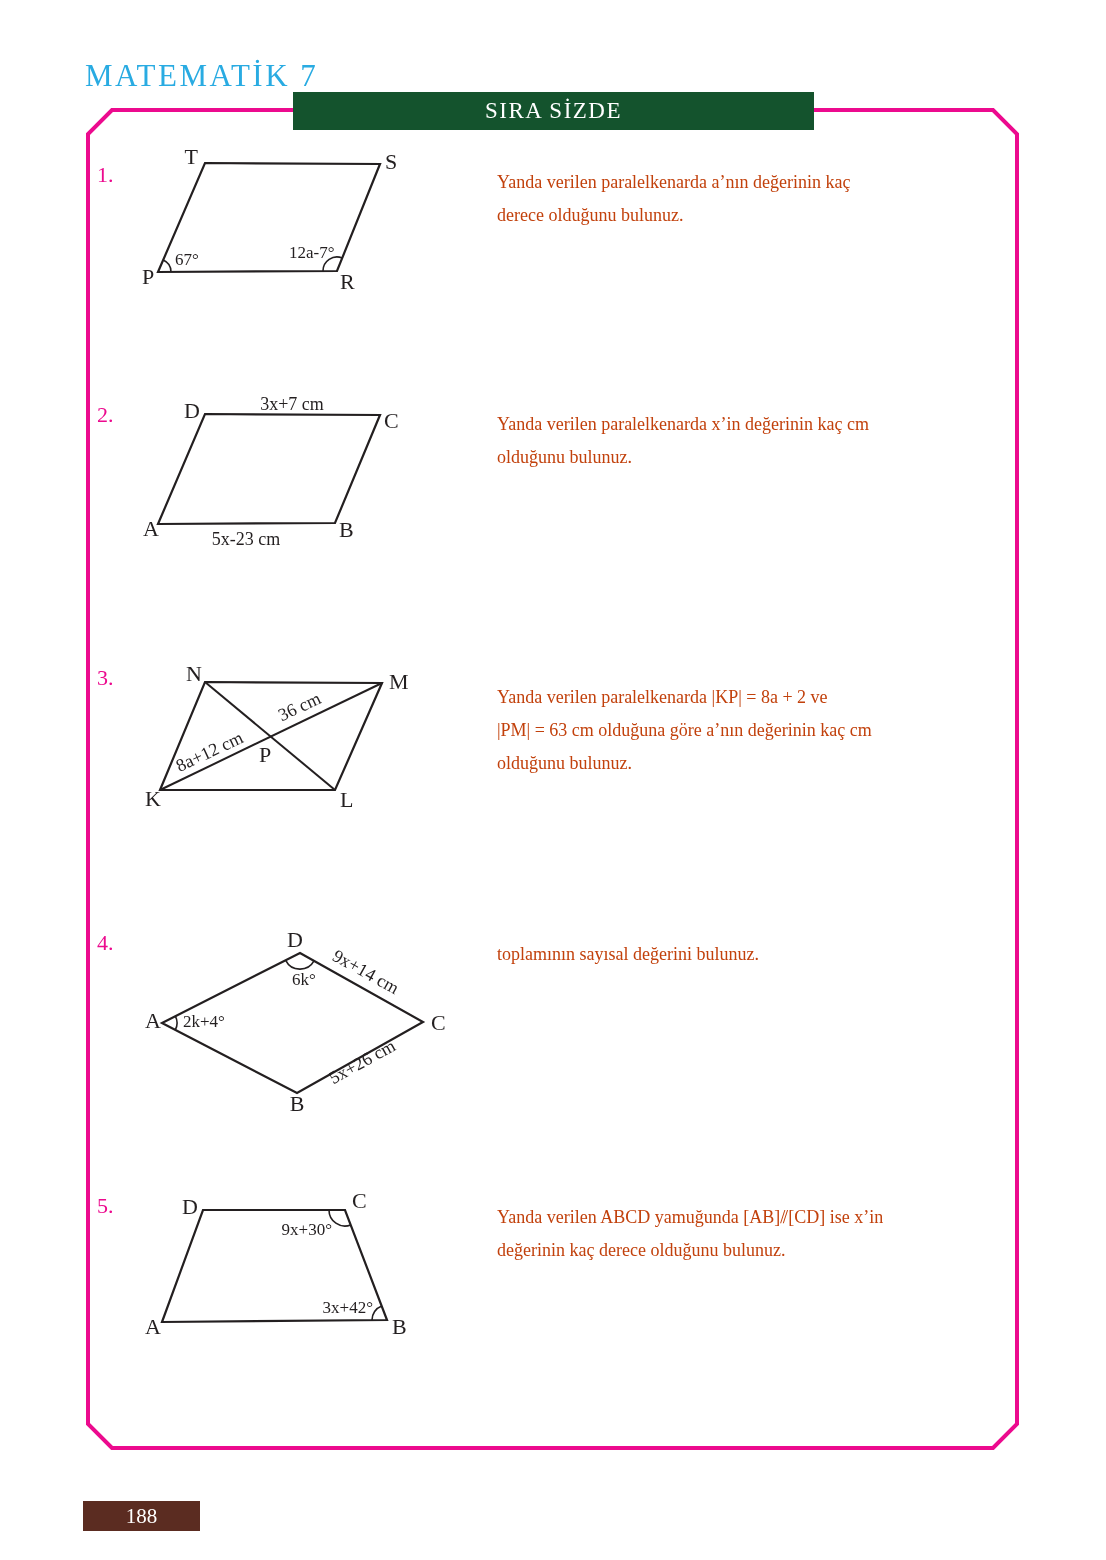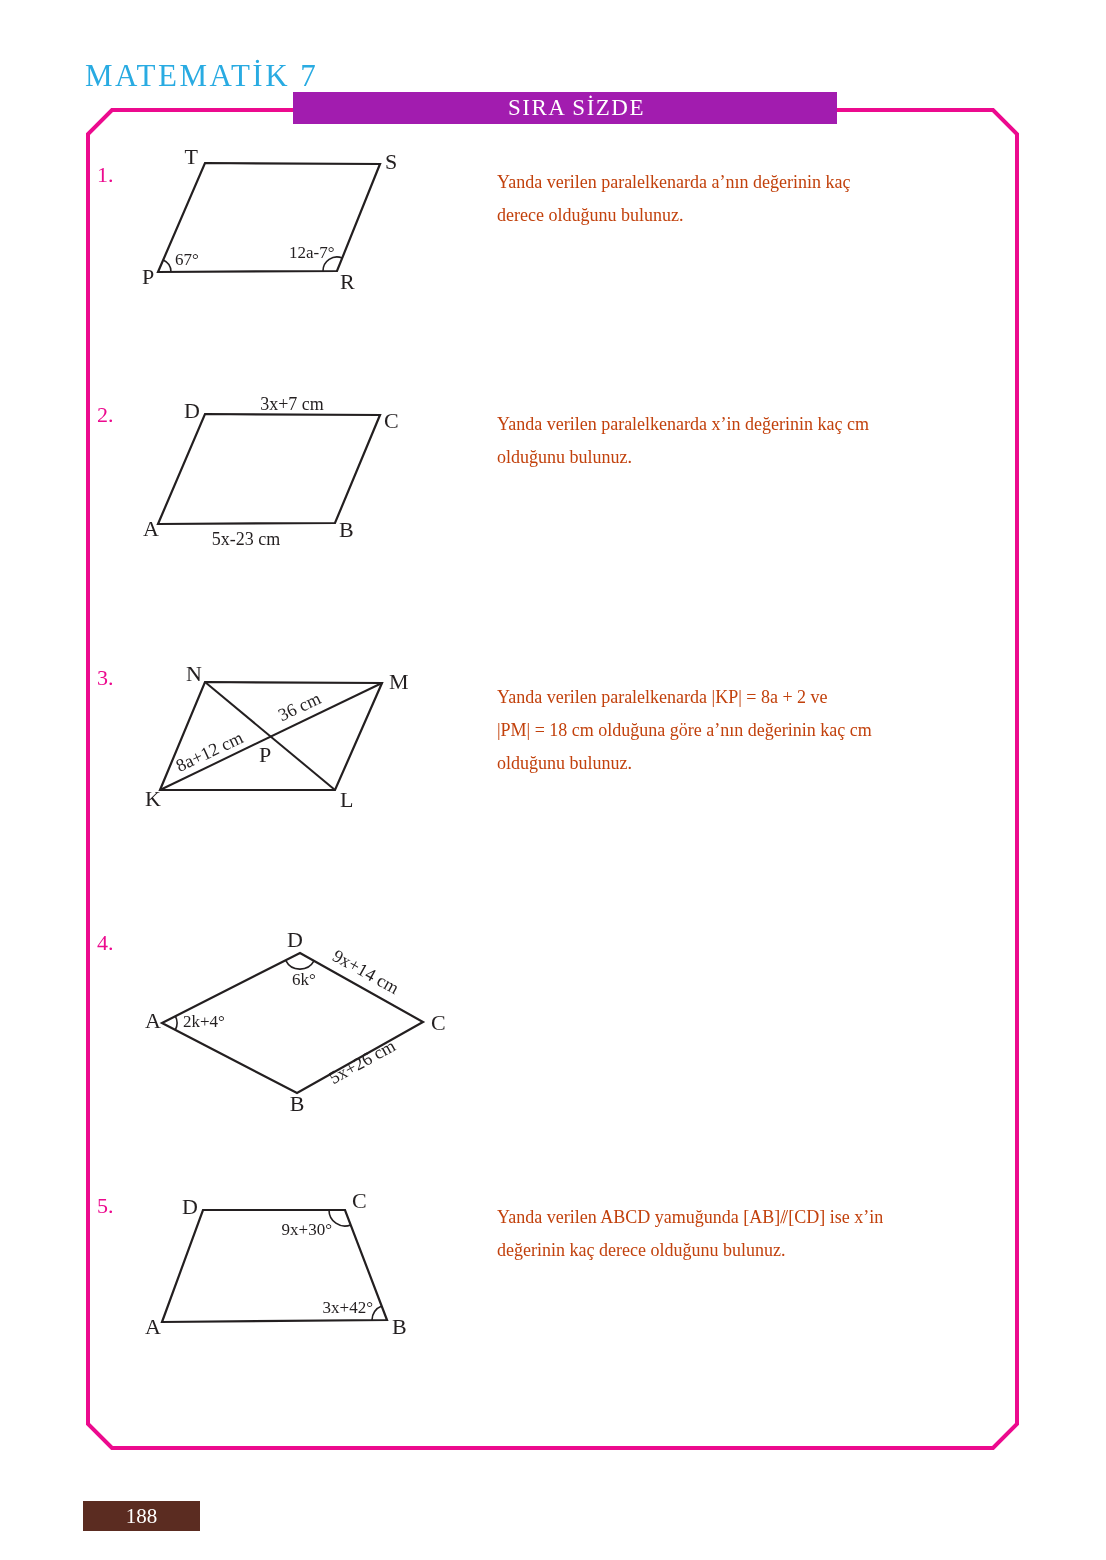--- a/index.html
+++ b/index.html
@@ -7,22 +7,22 @@
     width:1106px;height:1560px;position:relative;background:#ffffff;
     font-family:"Liberation Serif","DejaVu Serif",serif;color:#231F20;
     overflow:hidden;
   }
   .abs{position:absolute;}
   .course-label{
     left:85px;top:58px;font-size:31px;letter-spacing:2.5px;color:#29ABE2;
   }
   .border-svg{left:0;top:0;}
   .banner{
-    left:293px;top:92px;width:521px;height:32px;background:#a21caf;
-    display:flex;align-items:center;justify-content:center;padding-left:23px;
+    left:293px;top:92px;width:521px;height:38px;background:#14532d;
+    display:flex;align-items:center;justify-content:center;
   }
   .banner-title{
     color:#ffffff;font-size:23px;letter-spacing:1.5px;
   }
   .prob-num{
     left:97px;width:40px;font-size:22px;color:#EC0A8E;
   }
   .prob-text{
     left:497px;width:520px;font-size:18px;line-height:33px;color:#c2410c;
   }
@@ -94,39 +94,40 @@
   <text class="vlabel" x="62" y="23" text-anchor="end">N</text>
   <text class="vlabel" x="249" y="31">M</text>
   <text class="vlabel" x="5" y="148">K</text>
   <text class="vlabel" x="200" y="149">L</text>
   <text class="vlabel" x="125" y="104" text-anchor="middle">P</text>
   <text class="slabel" x="162" y="54" text-anchor="middle" transform="rotate(-25 162 54)">36 cm</text>
   <text class="slabel" x="72" y="99" text-anchor="middle" transform="rotate(-25 72 99)">8a+12 cm</text>
 </svg>
 <div class="abs prob-text" style="top:681px">
   <div>Yanda verilen paralelkenarda |KP| = 8a + 2 ve</div>
-  <div>|PM| = 18 cm olduğuna göre a’nın değerinin kaç cm</div>
+  <div>|PM| = 63 cm olduğuna göre a’nın değerinin kaç cm</div>
   <div>olduğunu bulunuz.</div>
 </div>
 
 <div class="abs prob-num" style="top:930px">4.</div>
 <svg class="abs fig" style="left:140px;top:928px" width="320" height="192">
   <polygon class="shape" points="160,25 283,94 157,165 22,95"></polygon>
   <path class="arc" d="M 145.7 32.3 A 16 16 0 0 0 174 32.9"></path>
   <path class="arc" d="M 35.4 88.2 A 15 15 0 0 1 35.3 101.9"></path>
   <text class="vlabel" x="155" y="19" text-anchor="middle">D</text>
   <text class="vlabel" x="291" y="102">C</text>
   <text class="vlabel" x="157" y="183" text-anchor="middle">B</text>
   <text class="vlabel" x="5" y="100">A</text>
   <text class="alabel" x="164" y="57" text-anchor="middle">6k°</text>
   <text class="alabel" x="43" y="99">2k+4°</text>
   <text class="slabel" x="223" y="49" text-anchor="middle" transform="rotate(29 223 49)">9x+14 cm</text>
   <text class="slabel" x="225" y="139" text-anchor="middle" transform="rotate(-29 225 139)">5x+26 cm</text>
 </svg>
 <div class="abs prob-text" style="top:938px">
+  <div>toplamının sayısal değerini bulunuz.</div>
 </div>
 
 <div class="abs prob-num" style="top:1193px">5.</div>
 <svg class="abs fig" style="left:140px;top:1192px" width="290" height="155">
   <polygon class="shape" points="63,18 205,18 247,128 22,130"></polygon>
   <path class="arc" d="M 189 18 A 16 16 0 0 0 210.7 33"></path>
   <path class="arc" d="M 232 128.1 A 15 15 0 0 1 241.7 114"></path>
   <text class="vlabel" x="58" y="22" text-anchor="end">D</text>
   <text class="vlabel" x="212" y="16">C</text>
   <text class="vlabel" x="5" y="142">A</text>

